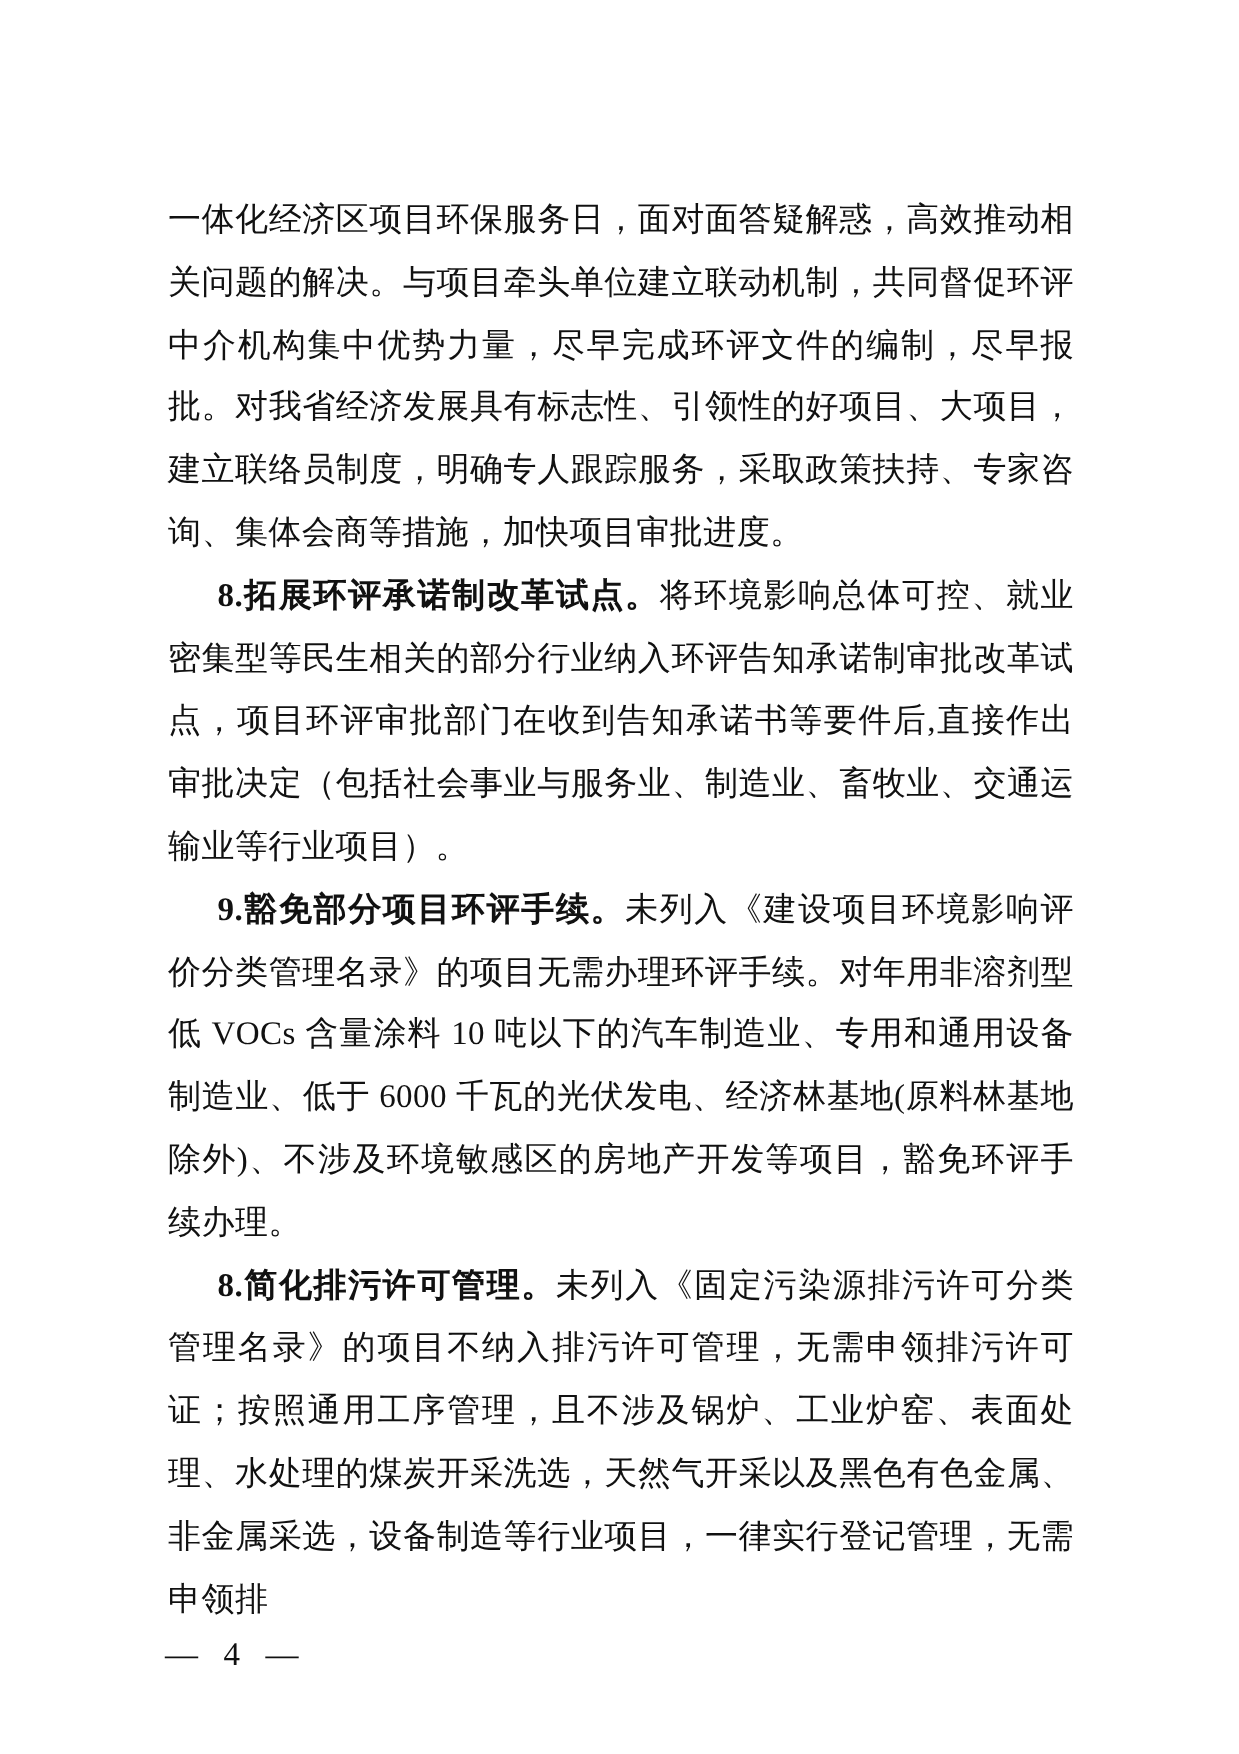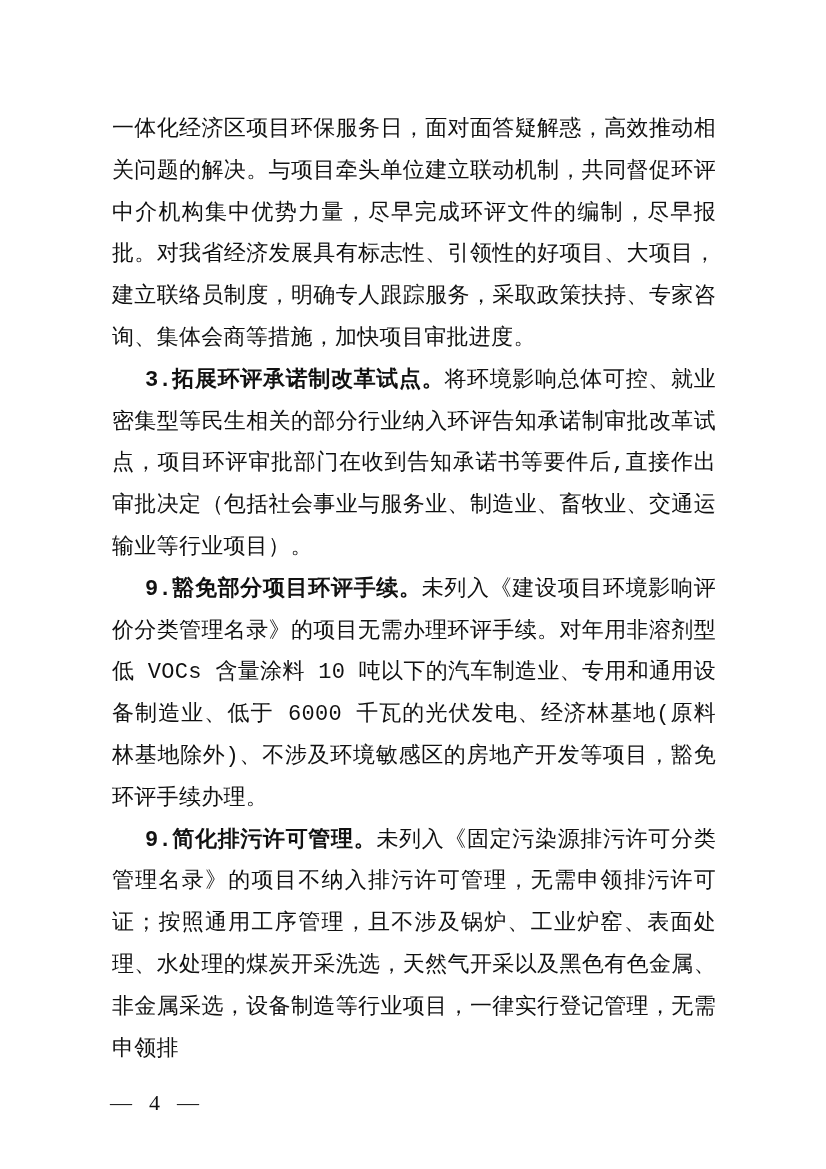--- a/index.html
+++ b/index.html
@@ -12,23 +12,22 @@
     width: 826px;
     height: 1169px;
     background: #ffffff;
     overflow: hidden;
     font-family: "Liberation Serif", "DejaVu Serif", serif;
     color: #111111;
   }
   .text-block {
     position: absolute;
     left: 112px;
-    top: 109px;
+    top: 125px;
     width: 604px;
-    font-family: Liberation Mono, monospace;
   }
   .para {
     margin: 0;
     padding: 0;
     font-size: 22px;
     line-height: 41.8px;
     letter-spacing: 0.3px;
     text-align: justify;
     text-justify: inter-ideograph;
     word-break: break-all;
@@ -56,25 +55,25 @@
 </style>
 </head>
 <body>
 
 <div class="page">
 
   <div class="text-block">
 
     <p class="para"><span class="lead"></span><span>一体化经济区项目环保服务日，面对面答疑解惑，高效推动相关问题的解决。与项目牵头单位建立联动机制，共同督促环评中介机构集中优势力量，尽早完成环评文件的编制，尽早报批。对我省经济发展具有标志性、引领性的好项目、大项目，建立联络员制度，明确专人跟踪服务，采取政策扶持、专家咨询、集体会商等措施，加快项目审批进度。</span></p>
 
-    <p class="para indent"><span class="lead">3.拓展环评承诺制改革试点。</span><span>将环境影响总体可控、就业密集型等民生相关的部分行业纳入环评告知承诺制审批改革试点，项目环评审批部门在收到告知承诺书等要件后,直接作出审批决定（包括社会事业与服务业、制造业、畜牧业、交通运输业等行业项目）。</span></p>
+    <p class="para indent"><span class="lead">8.拓展环评承诺制改革试点。</span><span>将环境影响总体可控、就业密集型等民生相关的部分行业纳入环评告知承诺制审批改革试点，项目环评审批部门在收到告知承诺书等要件后,直接作出审批决定（包括社会事业与服务业、制造业、畜牧业、交通运输业等行业项目）。</span></p>
 
     <p class="para indent"><span class="lead">9.豁免部分项目环评手续。</span><span>未列入《建设项目环境影响评价分类管理名录》的项目无需办理环评手续。对年用非溶剂型低 VOCs 含量涂料 10 吨以下的汽车制造业、专用和通用设备制造业、低于 6000 千瓦的光伏发电、经济林基地(原料林基地除外)、不涉及环境敏感区的房地产开发等项目，豁免环评手续办理。</span></p>
 
-    <p class="para indent"><span class="lead">9.简化排污许可管理。</span><span>未列入《固定污染源排污许可分类管理名录》的项目不纳入排污许可管理，无需申领排污许可证；按照通用工序管理，且不涉及锅炉、工业炉窑、表面处理、水处理的煤炭开采洗选，天然气开采以及黑色有色金属、非金属采选，设备制造等行业项目，一律实行登记管理，无需申领排</span></p>
+    <p class="para indent"><span class="lead">8.简化排污许可管理。</span><span>未列入《固定污染源排污许可分类管理名录》的项目不纳入排污许可管理，无需申领排污许可证；按照通用工序管理，且不涉及锅炉、工业炉窑、表面处理、水处理的煤炭开采洗选，天然气开采以及黑色有色金属、非金属采选，设备制造等行业项目，一律实行登记管理，无需申领排</span></p>
 
   </div>
 
   <div class="footer">
     <span class="dash">—</span>
     <span>4</span>
     <span class="dash">—</span>
   </div>
 
 </div>

